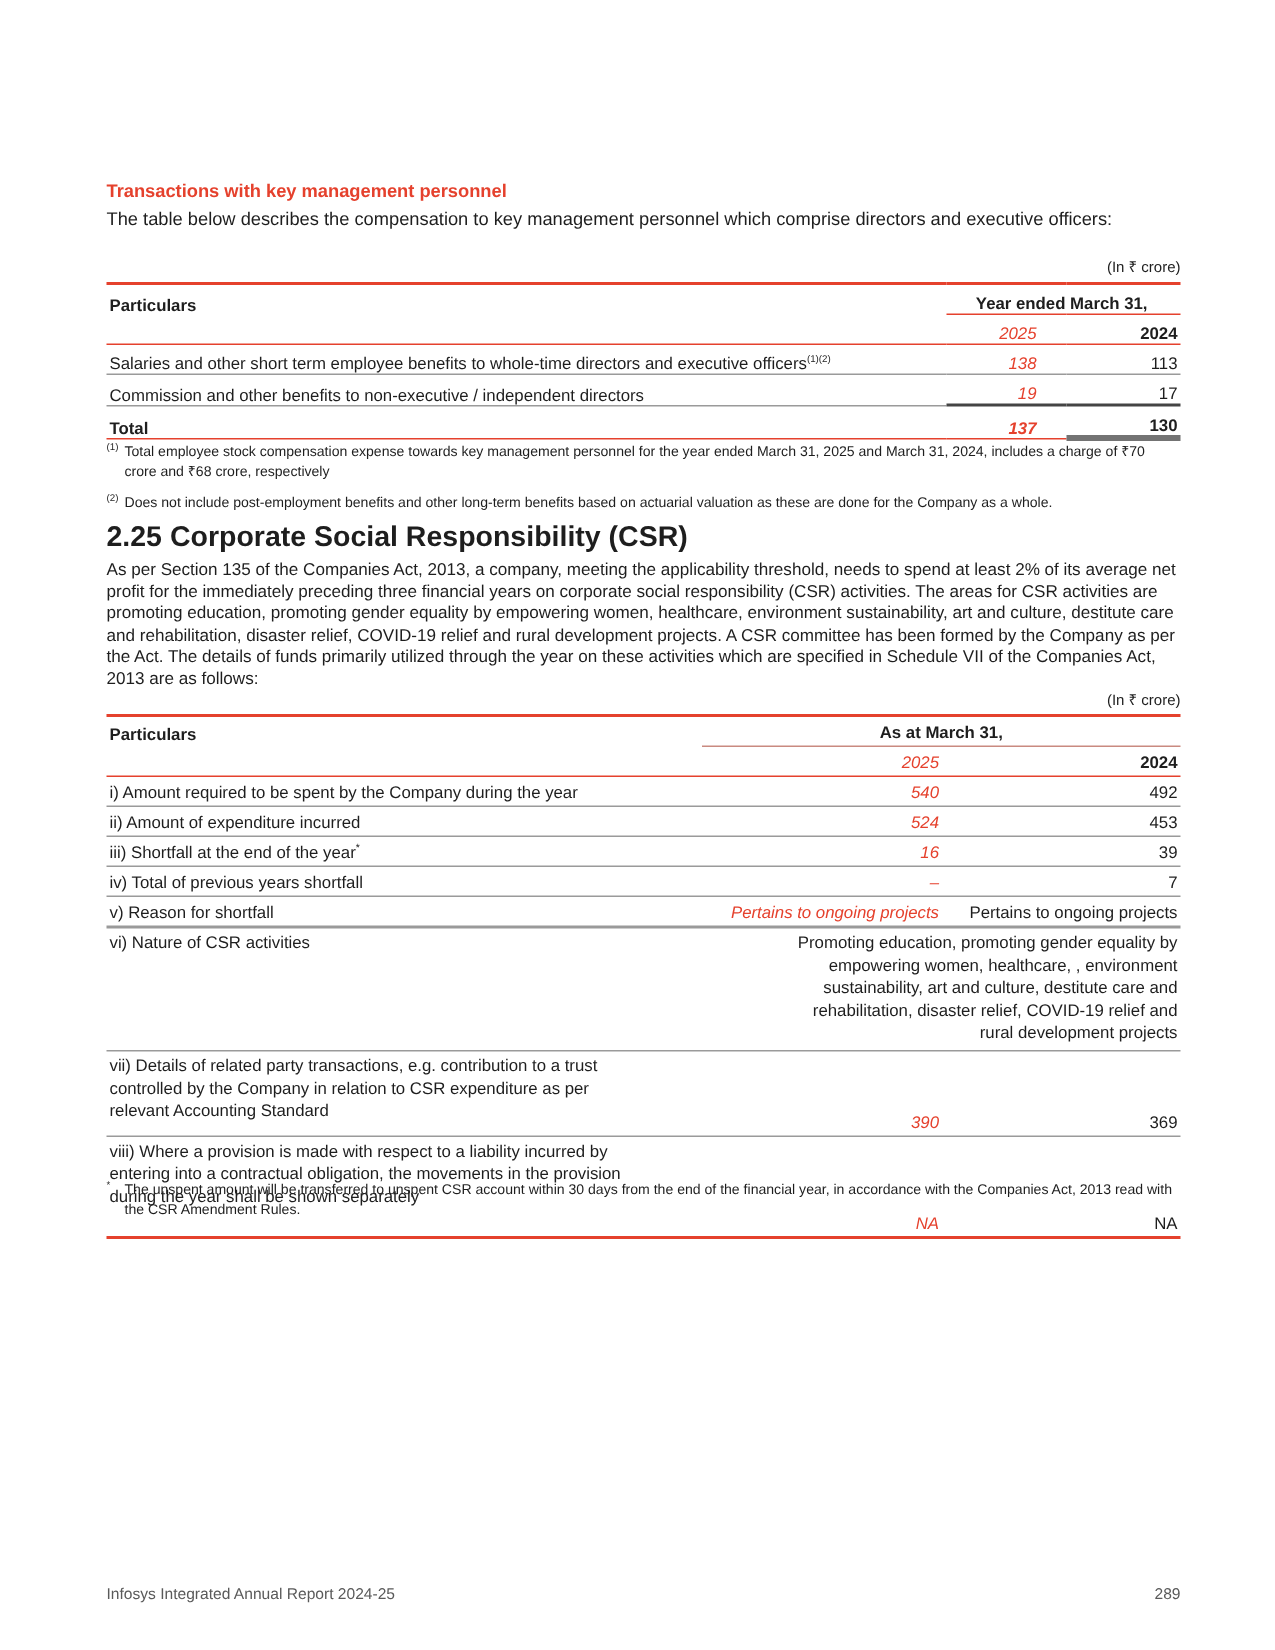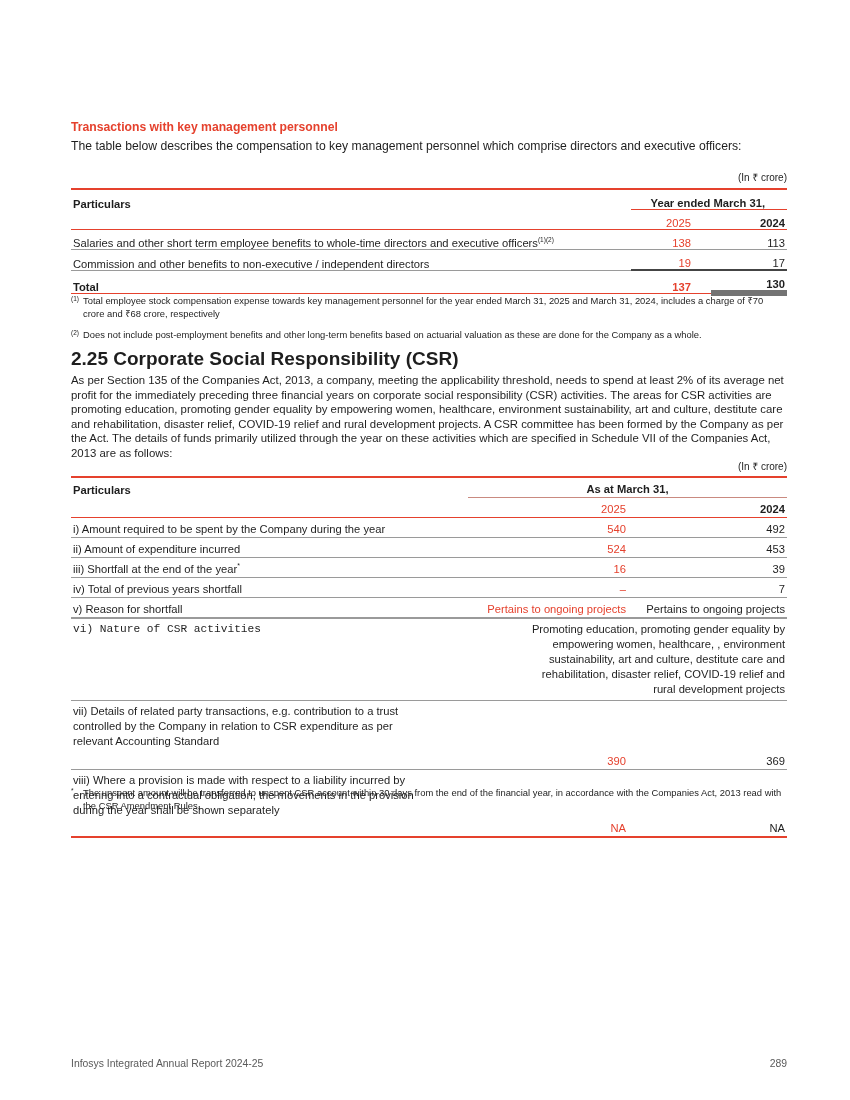--- a/index.html
+++ b/index.html
@@ -1,18 +1,18 @@
 <!DOCTYPE html>
 <html><head>
 <meta charset="utf-8">
 <style>
   html, body { margin: 0; padding: 0; background: #ffffff; }
   body { width: 850px; height: 1100px; position: relative; font-family: "Liberation Sans", sans-serif; color: #1e1e1e; overflow: hidden; }
   .page { position: absolute; left: 71px; top: 0; width: 716px; }
-  .red { color: #e5412d; }
+  .red { color: #e5412d; font-style: italic; }
   .h-red { position: absolute; top: 120px; left: 0; font-size: 12.2px; font-weight: bold; color: #e5412d; }
   .intro { position: absolute; top: 139px; left: 0; font-size: 12.2px; }
   .unit { position: absolute; right: 0; font-size: 10px; }
   table { border-collapse: collapse; width: 716px; position: absolute; left: 0; font-size: 11.2px; }
   td, th { padding: 0 2px 0 2px; vertical-align: bottom; font-weight: normal; }
   th { font-weight: bold; }
   .num { text-align: right; }
   .topline { border-top: 2px solid #e5412d; }
   .rowsep td { border-bottom: 1px solid #9a9a9a; }
   .kmp td, .kmp th { height: 19px; }
@@ -56,21 +56,21 @@
       <td class="num">113</td>
     </tr>
     <tr>
       <td style="border-bottom:1px solid #9a9a9a;">Commission and other benefits to non-executive / independent directors</td>
       <td class="num red" style="padding-right:20px;border-bottom:2px solid #444;">19</td>
       <td class="num" style="border-bottom:2px solid #444;">17</td>
     </tr>
     <tr>
       <td style="font-weight:bold;border-bottom:1px solid #e5412d;">Total</td>
       <td class="num red" style="font-weight:bold;padding-right:20px;border-bottom:1px solid #e5412d;">137</td>
-      <td class="num" style="font-weight:bold;border-bottom:6px solid #737373;">130</td>
+      <td class="num" style="font-weight:bold;border-bottom:4px solid #737373;">130</td>
     </tr>
   </tbody>
     </table>
 
   <div class="fn" style="top:294px;">
     <sup>(1)</sup>
     <span class="ft">Total employee stock compensation expense towards key management personnel for the year ended March 31, 2025 and March 31, 2024, includes a charge of ₹70 crore and ₹68 crore, respectively</span>
   </div>
   <div class="fn" style="top:328px;">
     <sup>(2)</sup>
@@ -116,25 +116,25 @@
       <td>iv) Total of previous years shortfall</td>
       <td class="num red">–</td>
       <td class="num">7</td>
     </tr>
     <tr>
       <td style="border-bottom:2px solid #9a9a9a;">v) Reason for shortfall</td>
       <td class="num red" style="border-bottom:2px solid #9a9a9a;white-space:nowrap;">Pertains to ongoing projects</td>
       <td class="num" style="border-bottom:2px solid #9a9a9a;white-space:nowrap;">Pertains to ongoing projects</td>
     </tr>
     <tr class="rowsep">
-      <td style="vertical-align:top;padding-top:3px;font-family:Liberation Mono, monospace;">vi) Nature of CSR activities</td>
+      <td style="vertical-align:top;padding-top:3px;">vi) Nature of CSR activities</td>
       <td colspan="2" class="num" style="padding:3px 2px 3px 50px;">Promoting education, promoting gender equality by empowering women, healthcare, , environment sustainability, art and culture, destitute care and rehabilitation, disaster relief, COVID-19 relief and rural development projects</td>
     </tr>
     <tr class="rowsep">
-      <td style="padding-top:3px;padding-bottom:20px;padding-right:40px;">vii) Details of related party transactions, e.g. contribution to a trust controlled by the Company in relation to CSR expenditure as per relevant Accounting Standard</td>
+      <td style="padding-top:3px;padding-bottom:8px;padding-right:40px;">vii) Details of related party transactions, e.g. contribution to a trust controlled by the Company in relation to CSR expenditure as per relevant Accounting Standard</td>
       <td class="num red">390</td>
       <td class="num">369</td>
     </tr>
     <tr>
       <td style="padding-top:3px;padding-bottom:18px;padding-right:40px;border-bottom:2px solid #e5412d;">viii) Where a provision is made with respect to a liability incurred by entering into a contractual obligation, the movements in the provision during the year shall be shown separately</td>
       <td class="num red" style="border-bottom:2px solid #e5412d;">NA</td>
       <td class="num" style="border-bottom:2px solid #e5412d;">NA</td>
     </tr>
   </tbody>
     </table>

